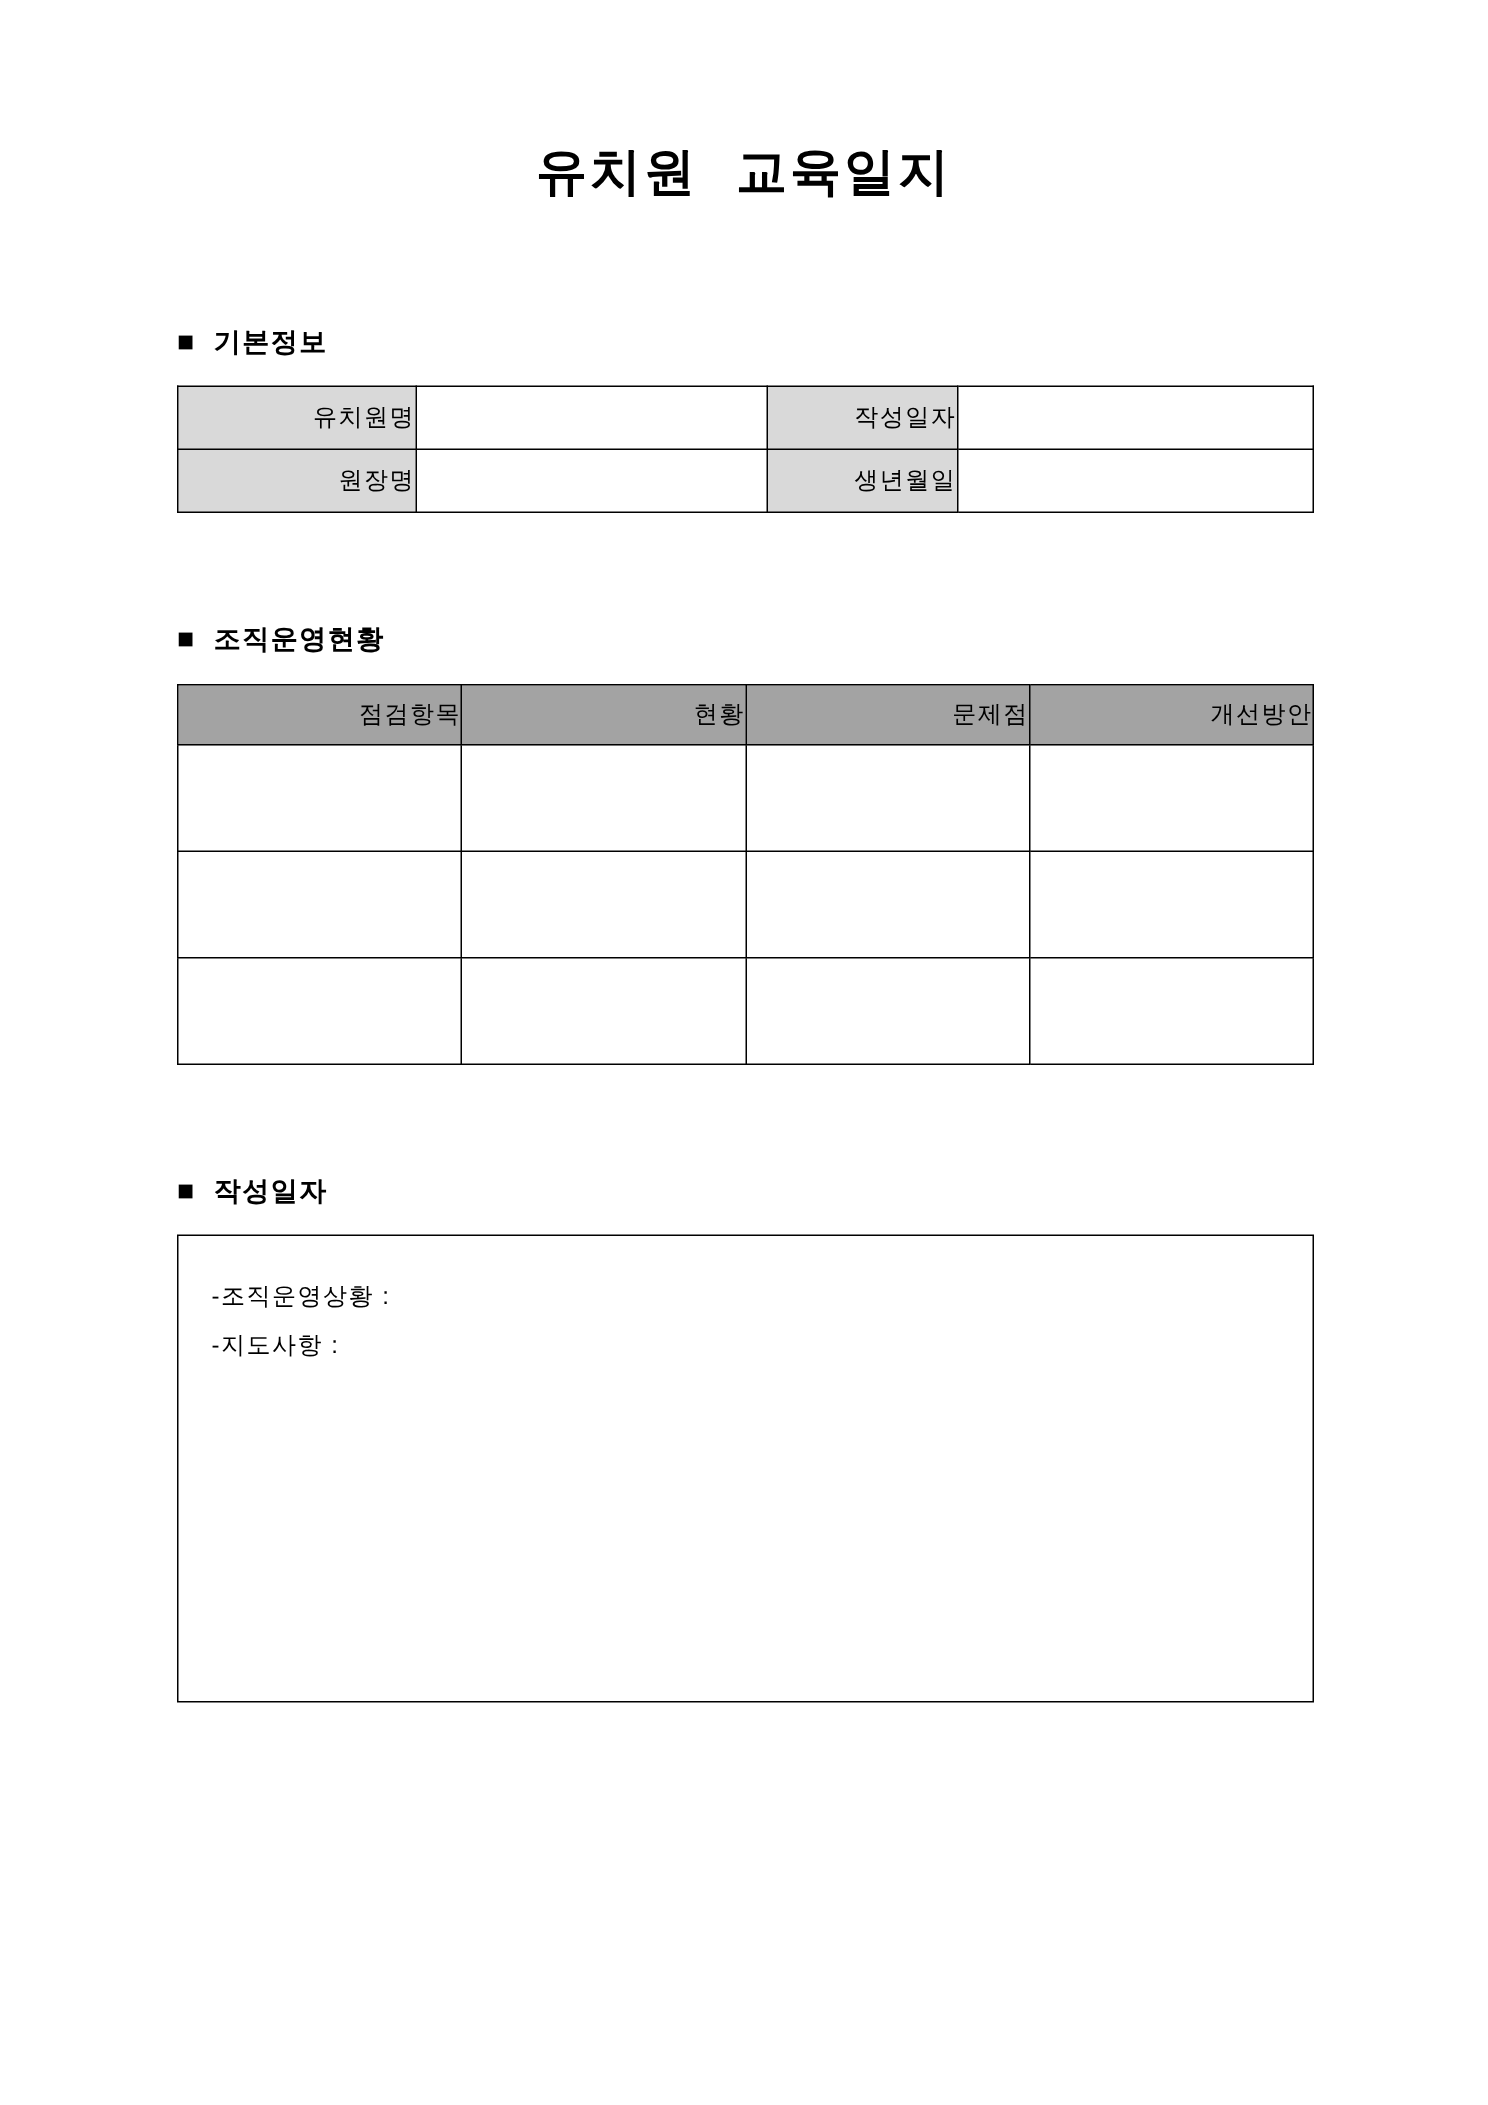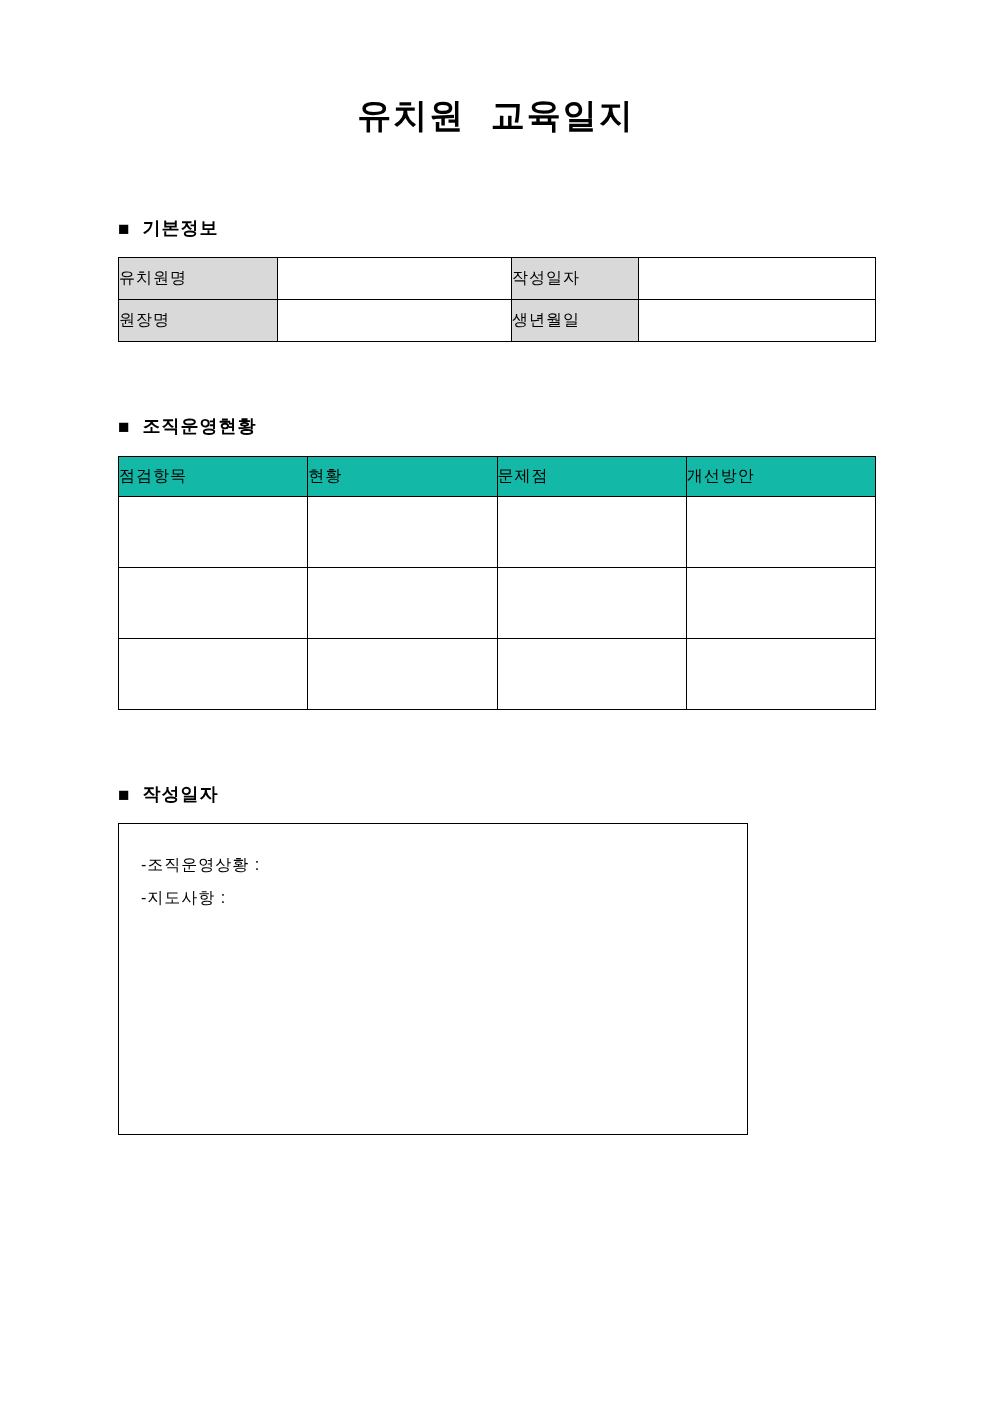--- a/index.html
+++ b/index.html
@@ -48,40 +48,40 @@
 
   table {
     border-collapse: collapse;
     width: 758px;
     table-layout: fixed;
   }
   td, th {
     border: 1.5px solid #000000;
     font-size: 16px;
     font-weight: normal;
-    text-align: left;
+    text-align: right;
     vertical-align: middle;
     letter-spacing: 1px;
   }
   .basic-info-table { margin-top: 17px; }
   .basic-info-table td { height: 42px; }
   .basic-info-table .col-label1 { width: 153px; }
   .basic-info-table .col-value1 { width: 226px; }
   .basic-info-table .col-label2 { width: 122px; }
   .basic-info-table .col-value2 { width: 229px; }
   .label-cell { background: #d9d9d9; }
 
   .org-status-table { margin-top: 18px; }
-  .org-status-table th { height: 40px; background: #14b8a6; }
+  .org-status-table th { height: 40px; background: #a3a3a3; }
   .org-status-table td { height: 71px; background: #ffffff; }
   .org-status-table col { width: 25%; }
 
   .notes-box {
     margin-top: 17px;
-    width: 630px;
+    width: 758px;
     height: 312px;
     border: 1.5px solid #000000;
     padding: 24px 20px 0 22px;
     background: #ffffff;
   }
   .notes-box .note-line {
     font-size: 16px;
     line-height: 33px;
     letter-spacing: 1px;
     text-align: left;

